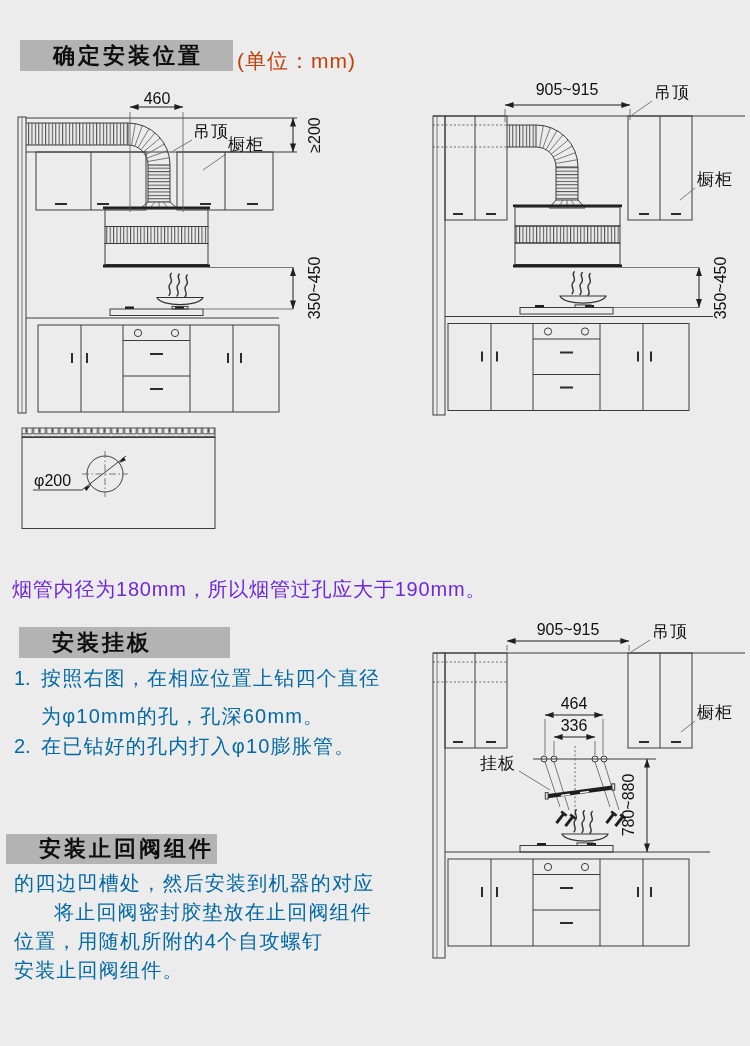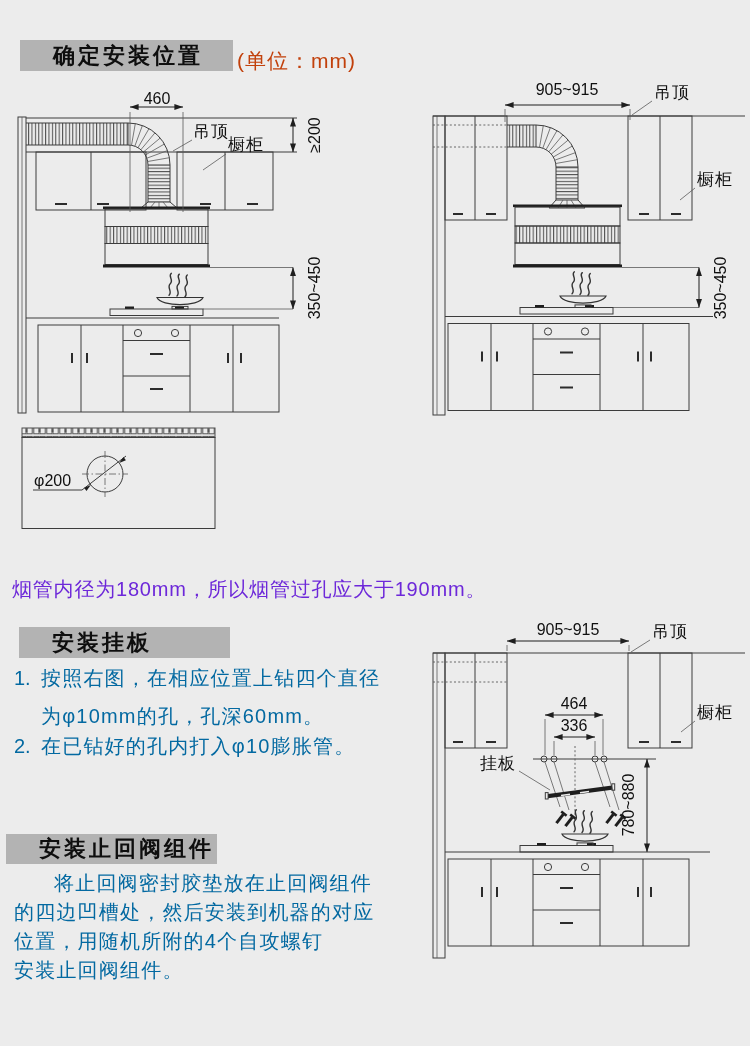--- a/index.html
+++ b/index.html
@@ -260,22 +260,22 @@
   <div class="abs textblock" style="left:14px;top:663px;width:410px;">
     <div class="tline"><span class="num">1.</span><span>按照右图，在相应位置上钻四个直径</span></div>
     <div class="tline cont">为φ10mm的孔，孔深60mm。</div>
     <div class="tline"><span class="num">2.</span><span>在已钻好的孔内打入φ10膨胀管。</span></div>
   </div>
 
   <div class="abs hdr" style="left:6px;top:834px;width:211px;height:30px;line-height:30px;">
     <span>安装止回阀组件</span>
   </div>
   <div class="abs textblock para" style="left:14px;top:869px;width:420px;">
+    <div class="tline">的四边凹槽处，然后安装到机器的对应</div>
     <div class="tline ind">将止回阀密封胶垫放在止回阀组件</div>
-    <div class="tline">的四边凹槽处，然后安装到机器的对应</div>
     <div class="tline">位置，用随机所附的4个自攻螺钉</div>
     <div class="tline">安装止回阀组件。</div>
   </div>
 
   <svg class="abs" style="left:423px;top:618px;" width="327" height="345" viewBox="0 0 327 345">
     <defs>
       <marker id="ar3" markerWidth="9" markerHeight="8" refX="8.6" refY="4" orient="auto-start-reverse" markerUnits="userSpaceOnUse">
         <path d="M0,1 L8.8,4 L0,7 Z" fill="#1e1e1e"></path>
       </marker>
     </defs>

